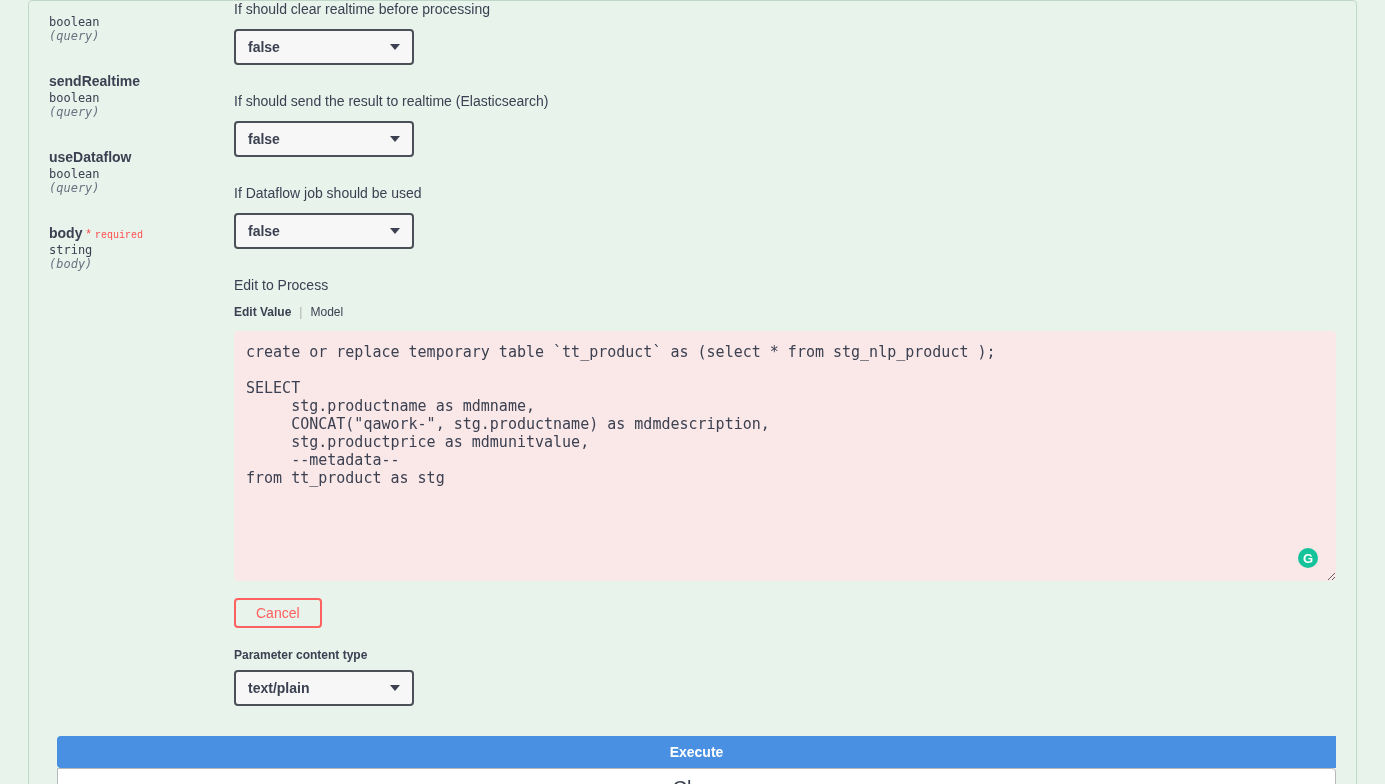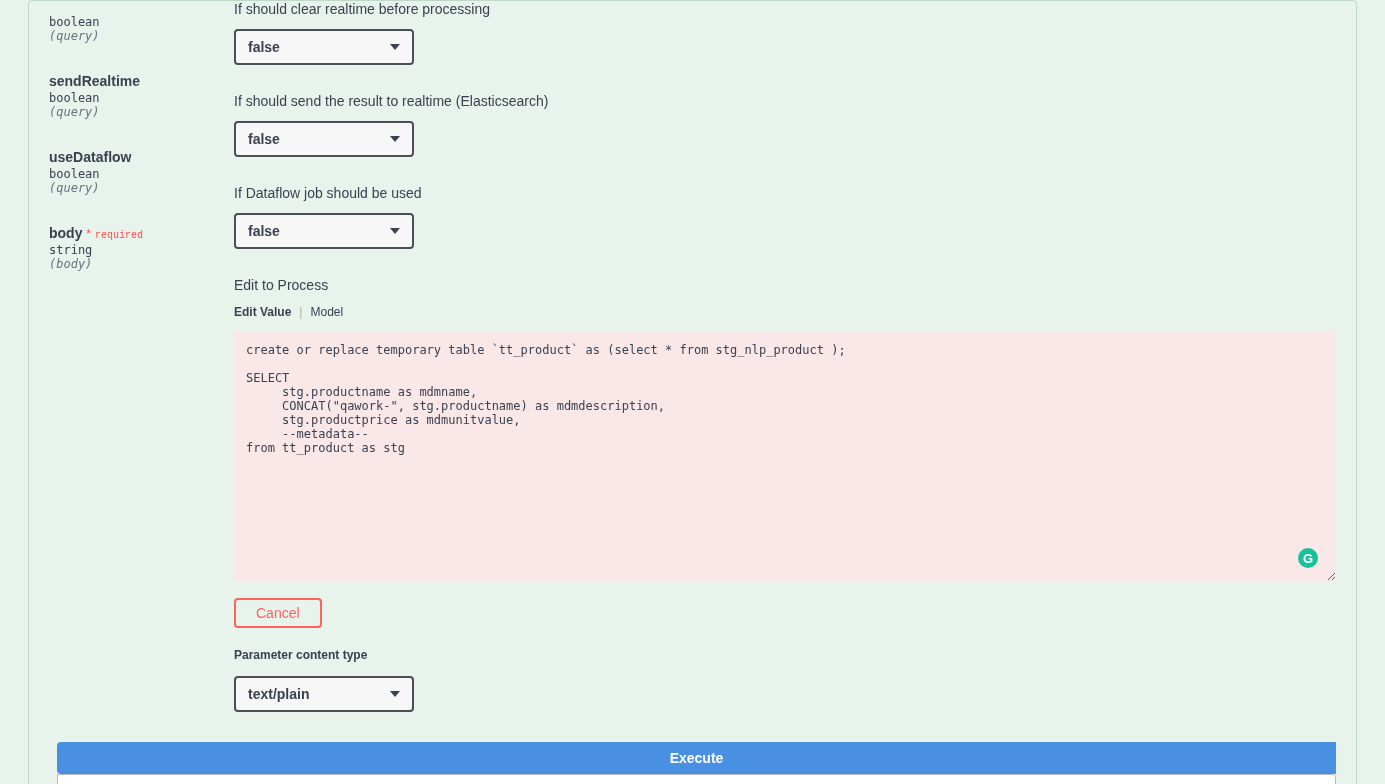--- a/index.html
+++ b/index.html
@@ -114,21 +114,21 @@
     position: relative;
   }
   .body-textarea {
     width: 100%;
     height: 250px;
     background: #fae7e7;
     border: none;
     border-radius: 4px;
     padding: 12px;
     font-family: monospace;
-    font-size: 12px;
+    font-size: 15px;
     color: #3b4151;
     resize: both;
     outline: none;
     white-space: pre;
   }
   .grammarly-badge {
     position: absolute;
     right: 18px;
     bottom: 16px;
     width: 20px;
@@ -151,21 +151,21 @@
     font-weight: 500;
     padding: 5px 20px;
     border-radius: 4px;
     cursor: pointer;
   }
   .content-type-label {
     font-size: 12px;
     font-weight: 700;
     color: #3b4151;
     margin-top: 20px;
-    margin-bottom: 14px;
+    margin-bottom: 8px;
   }
   .action-row {
     display: flex;
     padding: 30px 20px 16px 28px;
     gap: 0;
     flex-direction: column;
   }
   .execute-btn {
     flex: 1;
     background: #4990e2;

